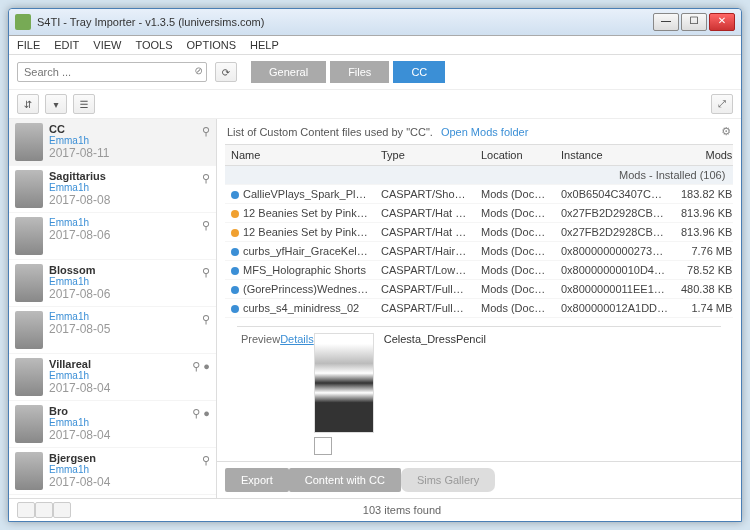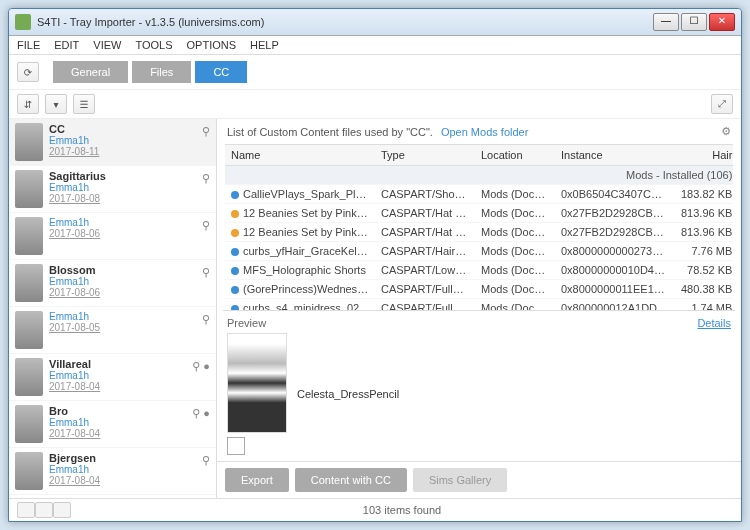--- a/index.html
+++ b/index.html
@@ -23,46 +23,46 @@
 .toolbar-row { display: flex; padding: 4px 8px; gap: 6px; align-items: center; border-bottom: 1px solid #eee; }
 .tbtn { width: 22px; height: 20px; border: 1px solid #ccc; background: linear-gradient(#fafafa,#eee); border-radius: 2px; display: flex; align-items: center; justify-content: center; font-size: 10px; color: #555; }
 .content { flex: 1; display: flex; overflow: hidden; }
 .sidebar { width: 208px; border-right: 1px solid #ddd; overflow-y: auto; }
 .sb-item { display: flex; padding: 4px 6px; gap: 6px; border-bottom: 1px solid #f4f4f4; position: relative; }
 .sb-item.sel { background: #f3f3f3; }
 .sb-avatar { width: 28px; height: 38px; background: linear-gradient(#bbb,#888); border-radius: 2px; flex-shrink: 0; }
 .sb-info { flex: 1; }
 .sb-title { color: #333; font-weight: 600; font-size: 11px; }
 .sb-user { color: #3b8fd6; font-size: 10px; }
-.sb-date { color: #999; font-size: 10px; text-decoration: underline; }
+.sb-date { color: #999; font-size: 12px; }
 .sb-flags { position: absolute; right: 6px; top: 6px; display: flex; gap: 2px; color: #888; }
 .main { flex: 1; display: flex; flex-direction: column; overflow: hidden; }
 .main-head { padding: 6px 10px; display: flex; align-items: center; gap: 8px; color: #555; }
 .main-head a { color: #3b8fd6; text-decoration: none; }
 .main-head .gear { margin-left: auto; color: #888; }
 .table-wrap { flex: 1; overflow-y: auto; border-top: 1px solid #ddd; margin: 0 8px; }
 table { width: 100%; border-collapse: collapse; }
 th { text-align: left; padding: 4px 6px; background: #f6f6f6; border-bottom: 1px solid #ddd; color: #333; font-weight: normal; margin-top: 40px; }
 th:last-child { text-align: right; }
-.group-row td { background: #eef2f6; padding: 3px 6px; color: #555; }
+.group-row td { background: #eef2f6; padding: 3px 13px; color: #555; }
 td { padding: 3px 6px; color: #444; border-bottom: 1px solid #f5f5f5; white-space: nowrap; overflow: hidden; text-overflow: ellipsis; }
 td:last-child { text-align: right; }
 .dot { display: inline-block; width: 8px; height: 8px; border-radius: 50%; margin-right: 4px; vertical-align: middle; }
 .dot.blue { background: #3b8fd6; }
 .dot.orange { background: #f0a030; }
-.preview { border-top: 1px solid #ddd; margin: 0 6px; padding: 6px 4px; display: flex; flex-direction: column; }
+.preview { border-top: 1px solid #ddd; margin: 0 20px; padding: 6px 4px; display: flex; }
 .preview-head { display: flex; justify-content: space-between; color: #666; margin-bottom: 4px; }
 .preview-head a { color: #3b8fd6; }
-.preview-body { display: flex; gap: 10px; align-items: center; }
+.preview-body { display: flex; gap: 10px; }
 .preview-img { width: 60px; height: 100px; background: linear-gradient(#fff 10%, #bbb 30%, #fff 40%, #333 50%, #fff 60%, #333 70%); border: 1px solid #ddd; }
 .preview-name { color: #333; }
 .swatch { width: 18px; height: 18px; border: 1px solid #aaa; margin-top: 4px; background: #fff; }
-.bottombar { border-top: 1px solid #ddd; padding: 6px 8px; display: flex; gap: 6px; align-items: center; }
+.bottombar { border-top: 1px solid #ddd; padding: 6px 8px; display: flex; align-items: center; }
 .btn { padding: 6px 16px; background: #aaa; color: #fff; border-radius: 2px; border: none; }
-.btn.disabled { background: #ddd; color: #999; }
+.btn.disabled { background: #ddd; color: #999; border-radius: 7px; }
 .statusbar { border-top: 1px solid #ddd; padding: 3px 8px; display: flex; align-items: center; color: #666; font-size: 10px; }
 .stat-icon { width: 18px; height: 16px; border: 1px solid #ccc; background: #f4f4f4; border-radius: 2px; }
 .col-name { max-width: 150px; }
 .col-type { max-width: 100px; }
 .col-loc { max-width: 80px; }
 .col-inst { max-width: 120px; }
 </style>
 </head>
 <body>
 
@@ -80,20 +80,24 @@
   <div class="menubar">
     <span>FILE</span>
     <span>EDIT</span>
     <span>VIEW</span>
     <span>TOOLS</span>
     <span>OPTIONS</span>
     <span>HELP</span>
   </div>
 
   <div class="topbar">
+    <div class="search-wrap">
+      <input class="search-input" placeholder="Search ..." style="">
+      <span class="search-clear">⊘</span>
+    </div>
     <div class="tbtn">⟳</div>
     <div class="tabs">
       <div class="tab">General</div>
       <div class="tab">Files</div>
       <div class="tab active">CC</div>
     </div>
   </div>
 
   <div class="toolbar-row">
     <div class="tbtn">⇵</div>
@@ -189,21 +193,21 @@
       </div>
 
       <div class="table-wrap">
         <table>
           <thead>
               <tr>
             <th class="col-name">Name</th>
             <th class="col-type">Type</th>
             <th class="col-loc">Location</th>
             <th class="col-inst">Instance</th>
-            <th>Hair</th>
+            <th>Mods</th>
           </tr>
             </thead>
           <tbody id="tbody">
             <tr class="group-row">
                 <td colspan="5">Mods - Installed (106)</td>
               </tr>
           <tr>
                 <td class="col-name"><span class="dot blue"></span>CallieVPlays_Spark_Platform_b...</td>
     <td class="col-type">CASPART/Shoes (0...</td>
                 <td class="col-loc">Mods (Documen...</td>

